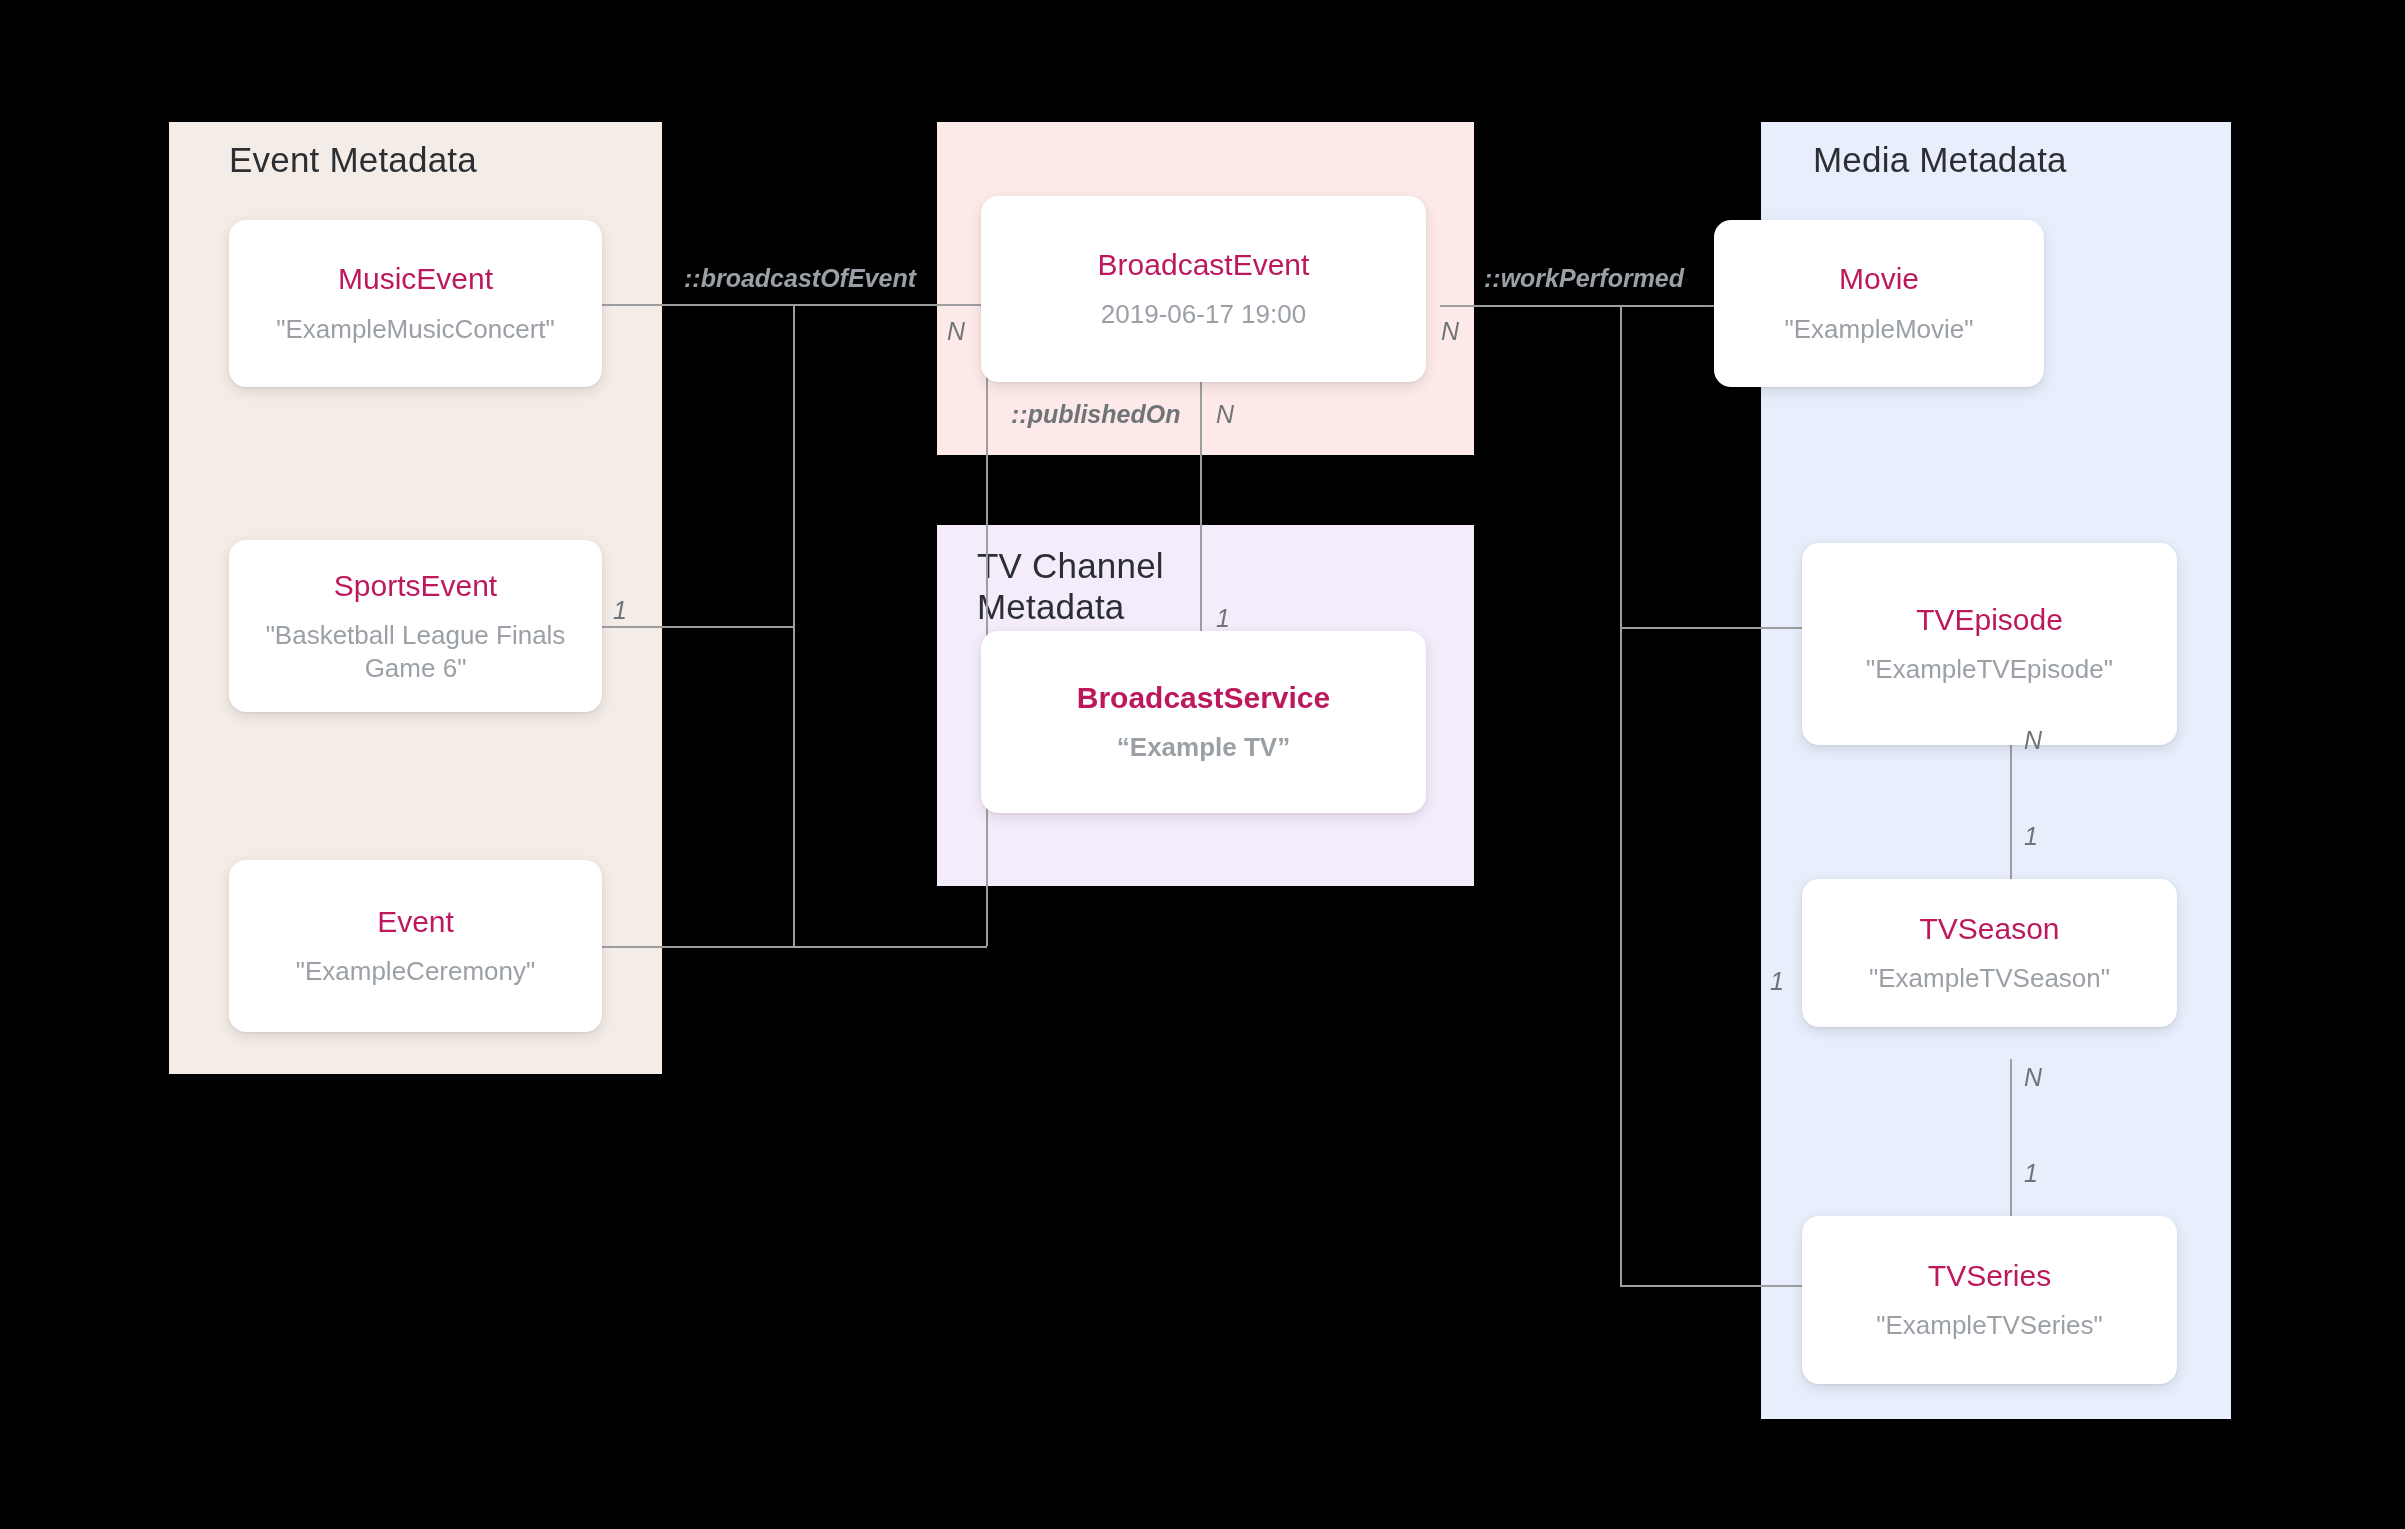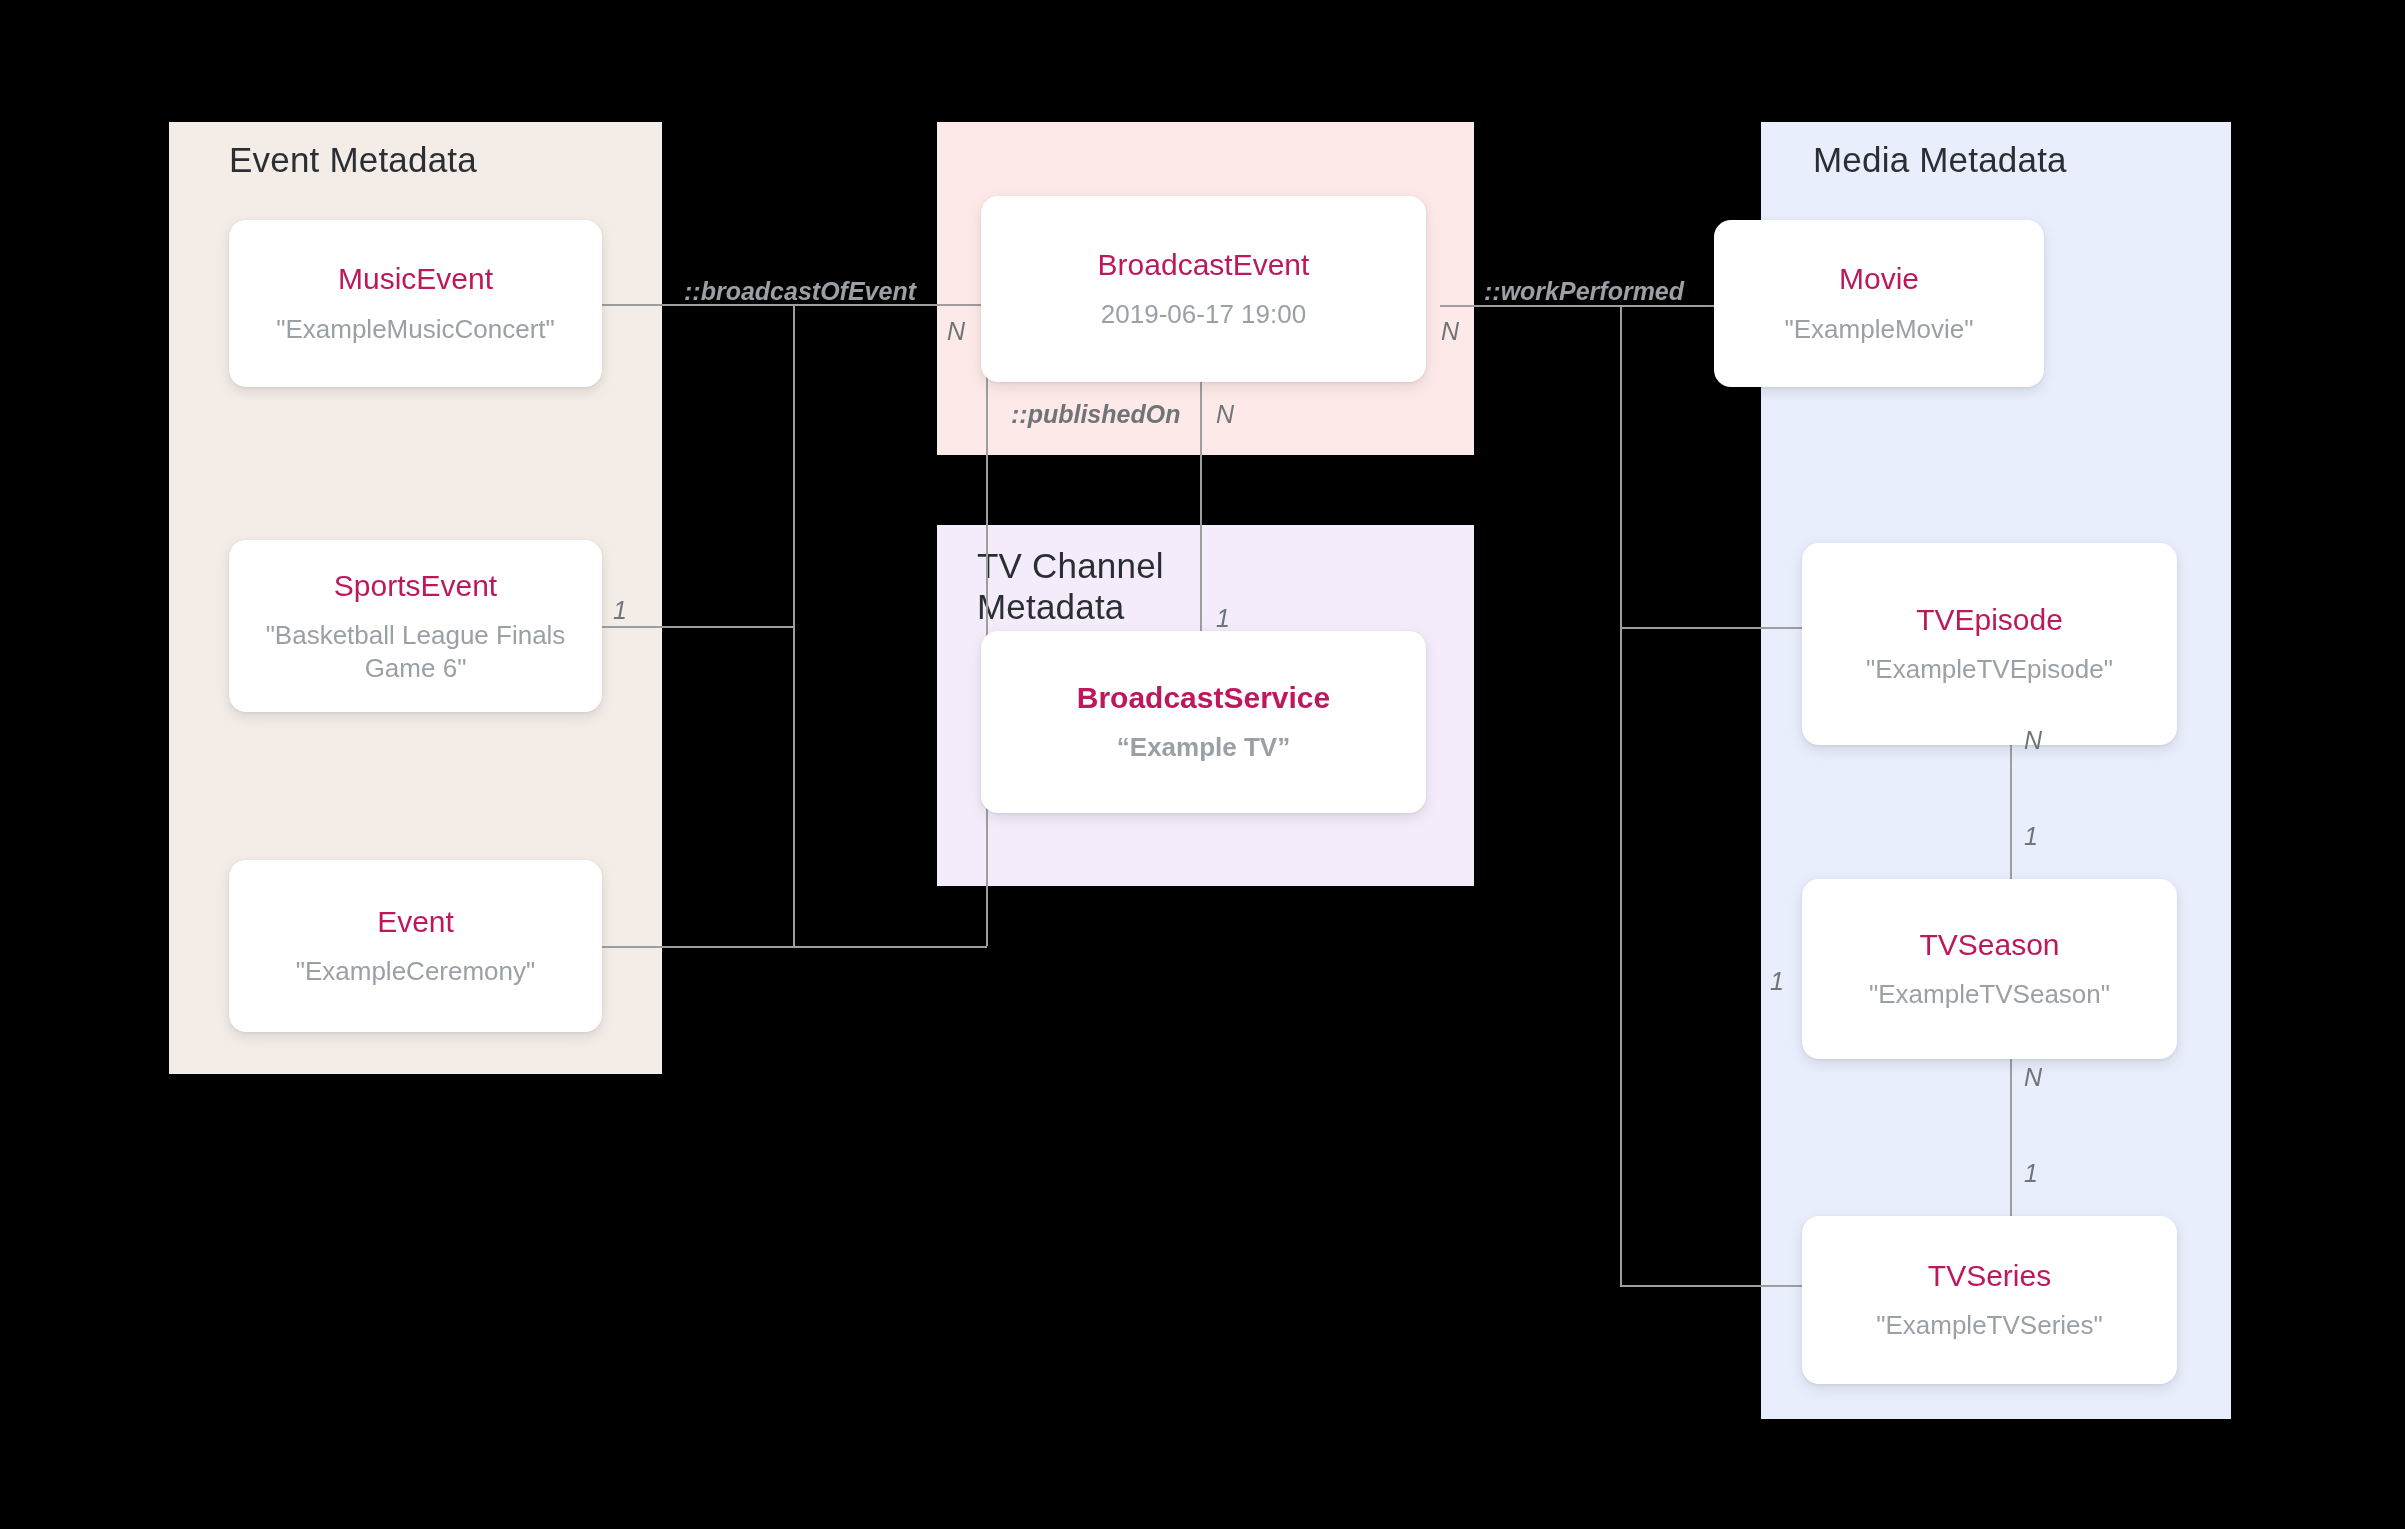--- a/index.html
+++ b/index.html
@@ -89,21 +89,20 @@
   .line-h { height: 1.9px; }
   .line-v { width: 1.9px; }
   
   .edge-label {
     position: absolute;
     font-size: 25px;
     font-style: italic;
     font-weight: bold;
     color: #9aa0a6;
     white-space: nowrap;
-    margin-top: 13px;
   }
   .card-label {
     position: absolute;
     font-size: 25px;
     font-style: italic;
     color: #6f7479;
     white-space: nowrap;
   }
 </style>
 </head>
@@ -169,21 +168,21 @@
   <div class="card" style="left:1714px; top:220px; width:330px; height:167px;">
     <div class="card-title">Movie</div>
     <div class="card-value">"ExampleMovie"</div>
   </div>
 
   <div class="card" style="left:1802px; top:543px; width:375px; height:202px;">
     <div class="card-title">TVEpisode</div>
     <div class="card-value">"ExampleTVEpisode"</div>
   </div>
 
-  <div class="card" style="left:1802px; top:879px; width:375px; height:180px;">
+  <div class="card" style="left:1802px; top:879px; width:375px; height:148px;">
     <div class="card-title">TVSeason</div>
     <div class="card-value">"ExampleTVSeason"</div>
   </div>
 
   <div class="card" style="left:1802px; top:1216px; width:375px; height:168px;">
     <div class="card-title">TVSeries</div>
     <div class="card-value">"ExampleTVSeries"</div>
   </div>
 
   <div class="edge-label" style="left:684px; top:264px;">::broadcastOfEvent</div>

